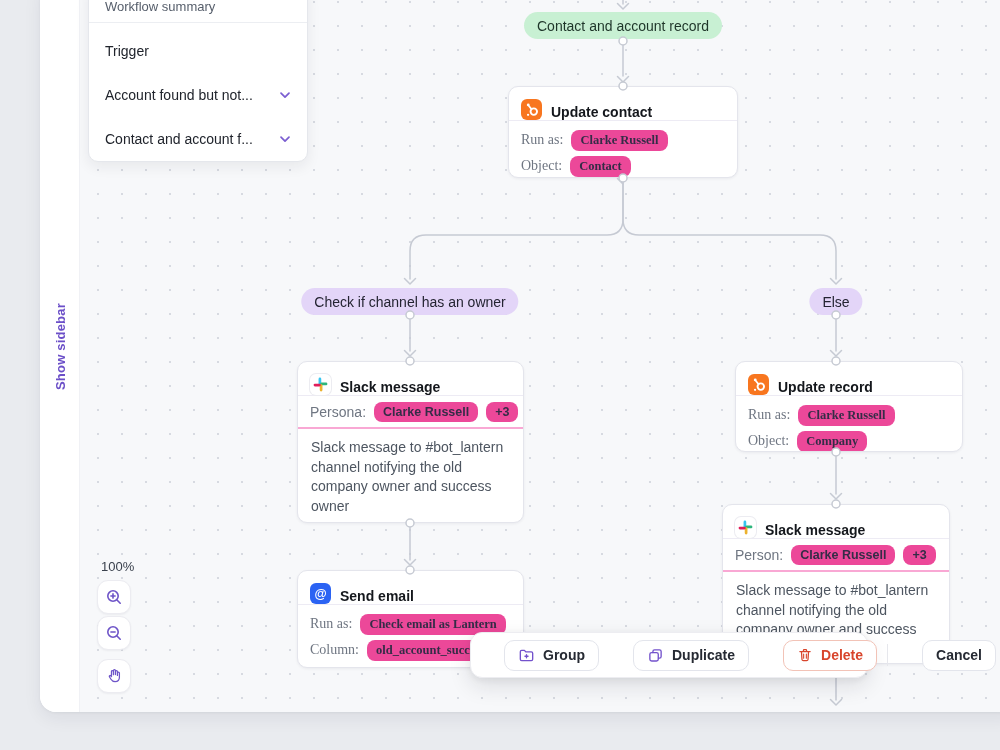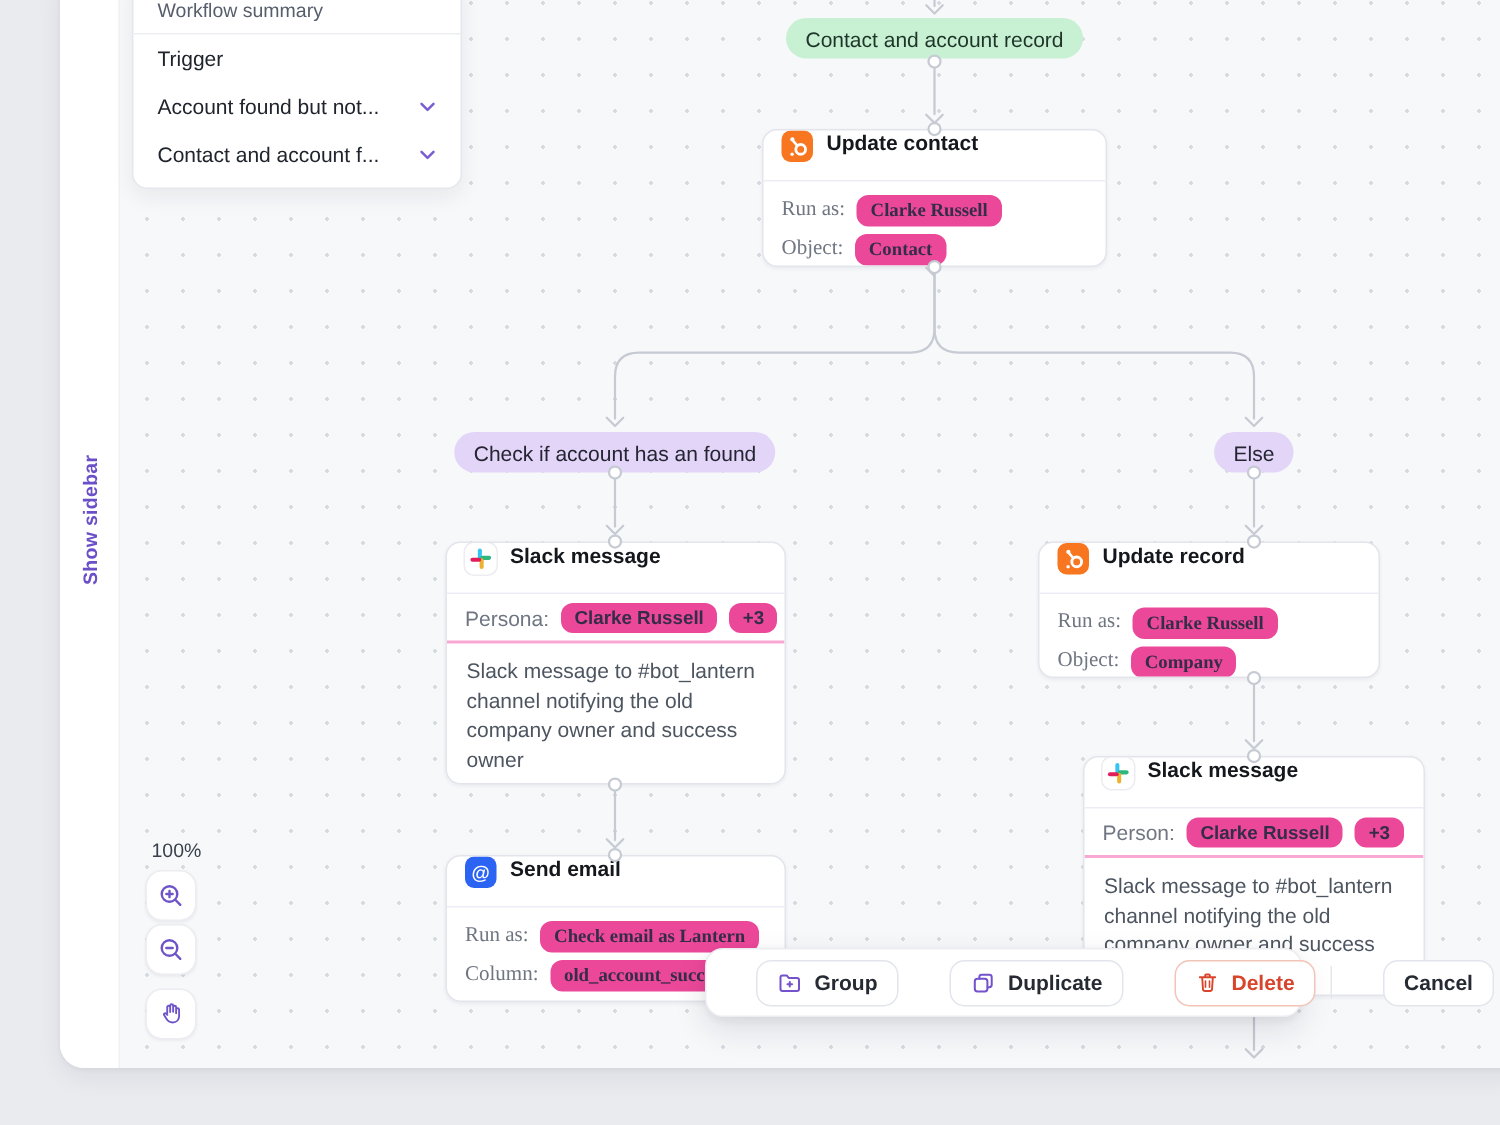--- a/index.html
+++ b/index.html
@@ -42,21 +42,21 @@
     position:absolute; left:88px; top:-16px; width:220px; z-index:7;
     background:#fff; border:1px solid #e5e7ec; border-radius:10px;
     box-shadow:0 5px 14px rgba(22,26,40,.07);
     padding-bottom:6px;
   }
   .panel-header {
     padding:14px 16px 8px; font-size:13px; font-weight:500; color:#565e6b;
     border-bottom:1px solid #eceef2;
   }
   .panel-item {
-    height:32px; margin-top:0; display:flex; align-items:center;
+    height:32px; margin-top:12px; display:flex; align-items:center;
     padding:0 14px 0 16px; font-size:14px; font-weight:500; color:#20242c;
     cursor:pointer; justify-content:space-between;
   }
   .panel-item:first-of-type { margin-top:5px; }
   .panel-item .chev { display:flex; align-items:center; }
 
   
   .pill-label {
     position:absolute; transform:translateX(-50%); z-index:4;
     height:27px; display:inline-flex; align-items:center; white-space:nowrap;
@@ -66,21 +66,21 @@
   .pill-purple { background:#e3d5f8; color:#242432; }
 
   
   .node {
     position:absolute; z-index:3; background:#fff;
     border:1px solid #e4e5ec; border-radius:10px;
     box-shadow:0 1px 3px rgba(20,25,45,.06);
     overflow:hidden;
   }
   .node-header {
-    display:flex; align-items:flex-start; gap:9px; height:34px; padding:0 12px;
+    display:flex; align-items:flex-end; gap:9px; height:34px; padding:0 12px;
     border-bottom:1px solid #edebf4;
   }
   .node-title { font-size:14px; font-weight:700; color:#14171c; }
   .icon-sq {
     width:21px; height:21px; border-radius:6px; flex:0 0 auto;
     display:flex; align-items:center; justify-content:center;
   }
   .icon-hubspot { background:#f8761f; }
   .icon-slack { background:#fff; box-shadow:0 0 0 1px #ececf1; }
   .icon-email { background:#2b63f3; color:#fff; font-size:12.5px; font-weight:700; }
@@ -193,21 +193,21 @@
     <span>Contact and account f...</span>
     <span class="chev">
       <svg width="16" height="16" viewBox="0 0 16 16" fill="none">
           <path d="M4 6.2l4 4 4-4" stroke="#7b5ed1" stroke-width="1.7" stroke-linecap="round" stroke-linejoin="round"></path>
         </svg>
     </span>
   </div>
 </div>
 
 <div class="pill-label pill-green" style="left:623px; top:12px;">Contact and account record</div>
-<div class="pill-label pill-purple" style="left:410px; top:288px;">Check if account has an found</div>
+<div class="pill-label pill-purple" style="left:410px; top:288px;">Check if channel has an owner</div>
 <div class="pill-label pill-purple" style="left:836px; top:288px;">Else</div>
 
 <div class="node" style="left:508px; top:86px; width:230px; height:92px;">
   <div class="node-header">
     <span class="icon-sq icon-hubspot">
       <svg width="21" height="21" viewBox="0 0 22 22" fill="none">
         <circle cx="13.4" cy="13.2" r="3.4" stroke="#fff" stroke-width="2"></circle>
         <path d="M11 10.6 L8.3 7.4" stroke="#fff" stroke-width="1.8" stroke-linecap="round"></path>
         <circle cx="7.6" cy="6.2" r="1.5" fill="#fff"></circle>
         <circle cx="7.4" cy="16.6" r="1.2" fill="#fff"></circle>
@@ -257,21 +257,21 @@
       <span class="lbl">Run as:</span>
       <span class="vpill">Check email as Lantern</span>
     </div>
     <div class="node-row">
       <span class="lbl">Column:</span>
       <span class="vpill">old_account_succ</span>
     </div>
   </div>
 </div>
 
-<div class="node" style="left:692px; top:361px; width:228px; height:91px;">
+<div class="node" style="left:735px; top:361px; width:228px; height:91px;">
   <div class="node-header">
     <span class="icon-sq icon-hubspot">
       <svg width="21" height="21" viewBox="0 0 22 22" fill="none">
         <circle cx="13.4" cy="13.2" r="3.4" stroke="#fff" stroke-width="2"></circle>
         <path d="M11 10.6 L8.3 7.4" stroke="#fff" stroke-width="1.8" stroke-linecap="round"></path>
         <circle cx="7.6" cy="6.2" r="1.5" fill="#fff"></circle>
         <circle cx="7.4" cy="16.6" r="1.2" fill="#fff"></circle>
       </svg>
     </span>
     <span class="node-title">Update record</span>

